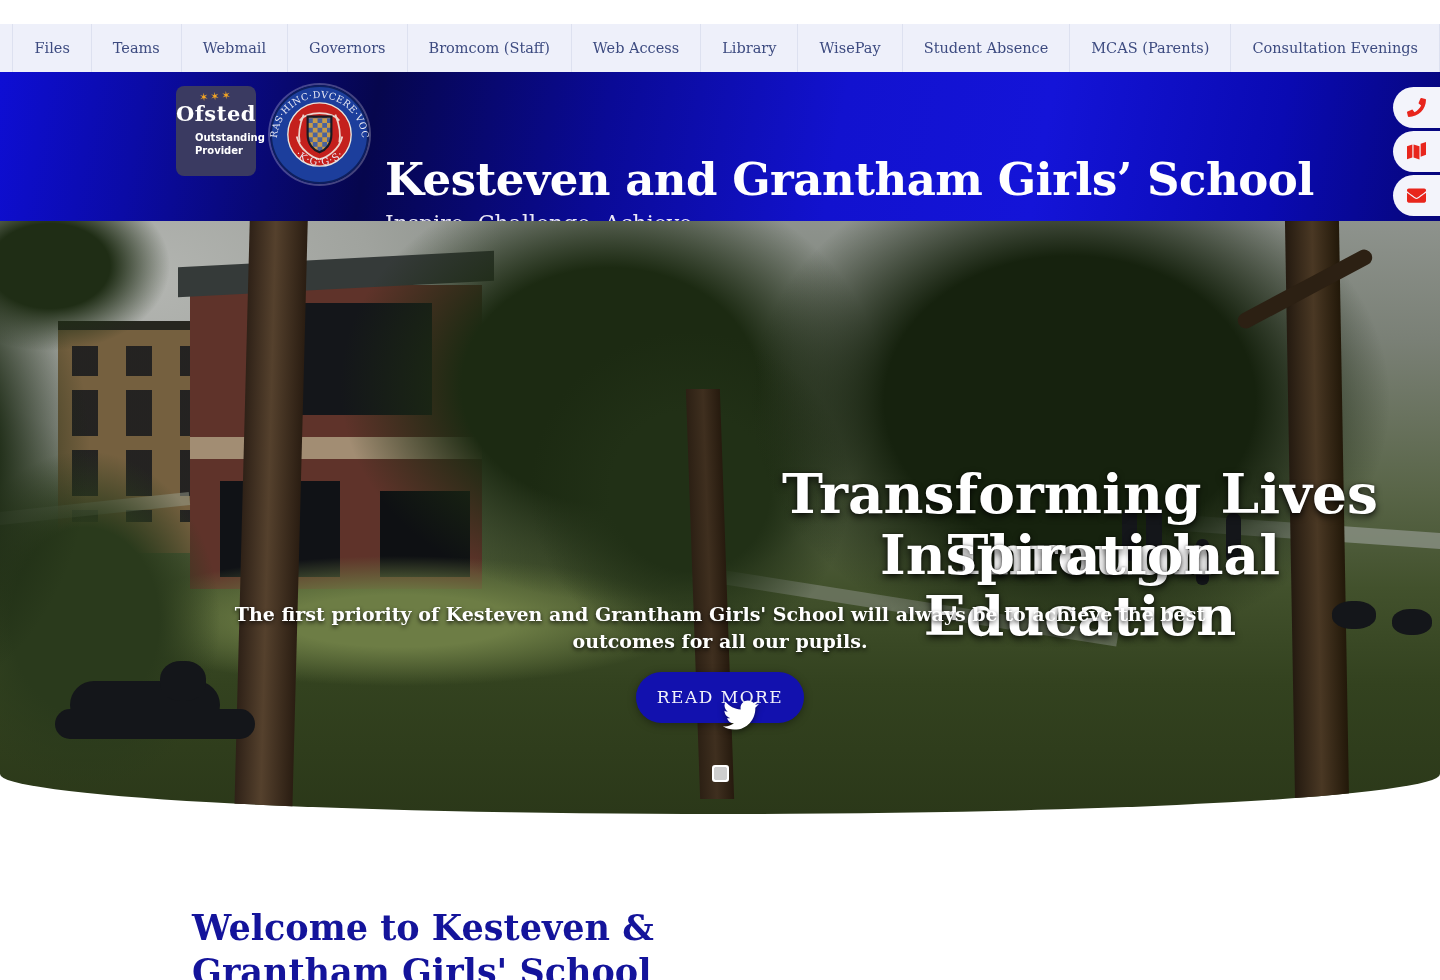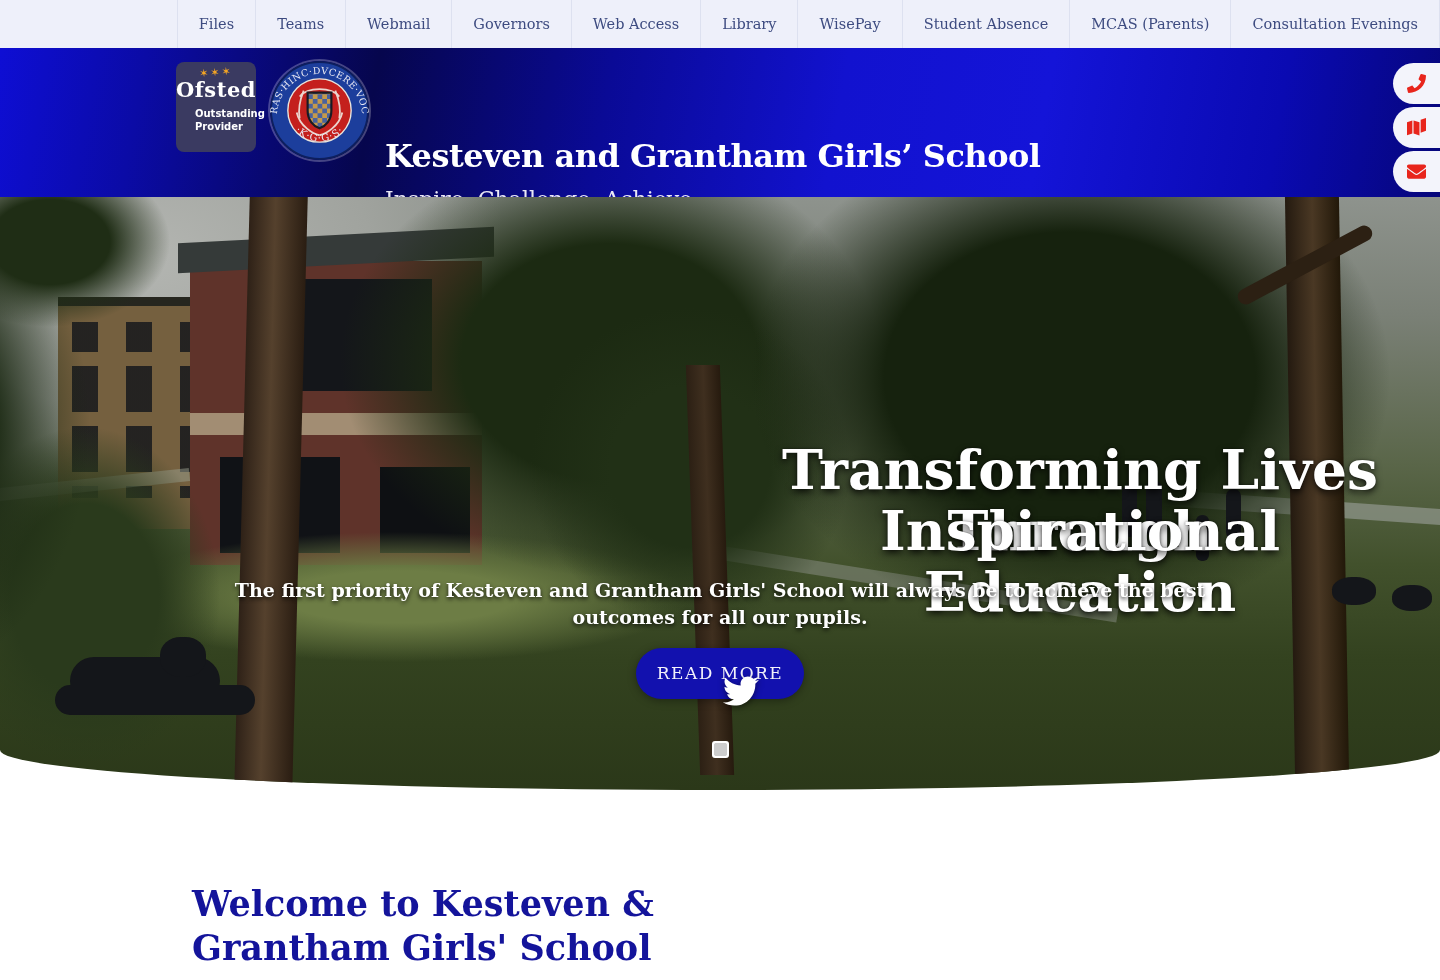--- a/index.html
+++ b/index.html
@@ -1,40 +1,40 @@
 <!DOCTYPE html>
 <html><head>
 <meta charset="utf-8">
 <style>
   * { margin:0; padding:0; box-sizing:border-box; }
   html,body { width:1440px; height:980px; background:#ffffff; overflow:hidden;
     font-family:"DejaVu Serif","Liberation Serif",serif; }
 
   
-  .topnav { height:48px; background:#eef0fa; display:flex; align-items:stretch; }
+  .topnav { height:48px; background:#eef0fa; display:flex; align-items:stretch;margin-top:24px; }
   .topnav .spacer { margin-left:auto; }
   .topnav a { display:flex; align-items:center; padding:0 21px; font-size:14.5px;
     color:#3d4b80; text-decoration:none; border-left:1px solid #dde1f0; cursor:pointer; }
   .topnav a:last-child { border-right:1px solid #dde1f0; }
 
   
   .masthead { position:relative; height:149px;
     background:linear-gradient(100deg,#0e0ed4 0%,#0b0ba6 10%,#06064d 26%,#0a0a96 42%,
       #1212cf 58%,#1414d8 72%,#0a0ab2 88%,#06067a 100%); }
   .ofsted { position:absolute; left:176px; top:14px; width:80px; height:90px;
     background:#3a3a61; border-radius:8px; color:#fff; text-align:center; padding-top:6px; }
   .ofsted .stars { color:#f5a623; font-size:11px; letter-spacing:2px; line-height:10px;
     transform:rotate(-4deg); font-family:"DejaVu Sans","Liberation Sans",sans-serif;}
   .ofsted .word { font-size:21px; font-weight:bold; line-height:24px; letter-spacing:.5px; }
   .ofsted .sub { font-size:10px; font-weight:bold; line-height:13px; margin-top:5px;
     text-align:left; padding-left:19px; font-family:"DejaVu Sans","Liberation Sans",sans-serif; }
   .crest { position:absolute; left:270px; top:13px; width:99px; height:99px; border-radius:50%;
     box-shadow:0 0 0 2px rgba(255,255,255,.25); }
   .masthead-titles { position:absolute; left:385px; top:84px; color:#ffffff; }
-  .masthead-titles h1 { font-size:32px; line-height:48px; font-weight:bold; letter-spacing:-.5px;}
+  .masthead-titles h1 { font-size:45px; line-height:48px; font-weight:bold; letter-spacing:-.5px;}
   .masthead-titles .tagline { font-size:22px; margin-top:7px; color:#eae8f6; font-weight:normal; }
   .contact { position:absolute; right:0; top:15px; display:flex; flex-direction:column; }
   .cbtn { width:47px; height:41px; margin-bottom:3px; background:#f3f4fb;
     border:none; border-radius:21px 0 0 21px; display:flex; align-items:center;
     justify-content:center; cursor:pointer; }
   .cbtn svg { width:19px; height:19px; fill:#e8251c; }
 
   
   .hero { position:relative; height:593px; overflow:hidden;
     border-radius:0 0 50% 50% / 0 0 40px 40px;
@@ -122,20 +122,21 @@
 </style>
 </head>
 <body>
 
 <nav class="topnav">
   <span class="spacer"></span>
   <a href="#">Files</a>
   <a href="#">Teams</a>
   <a href="#">Webmail</a>
   <a href="#">Governors</a>
+  <a href="#">Bromcom (Staff)</a>
   <a href="#">Web Access</a>
   <a href="#">Library</a>
   <a href="#">WisePay</a>
   <a href="#">Student Absence</a>
   <a href="#">MCAS (Parents)</a>
   <a href="#">Consultation Evenings</a>
 </nav>
 
 <header class="masthead">
   <div class="ofsted">

